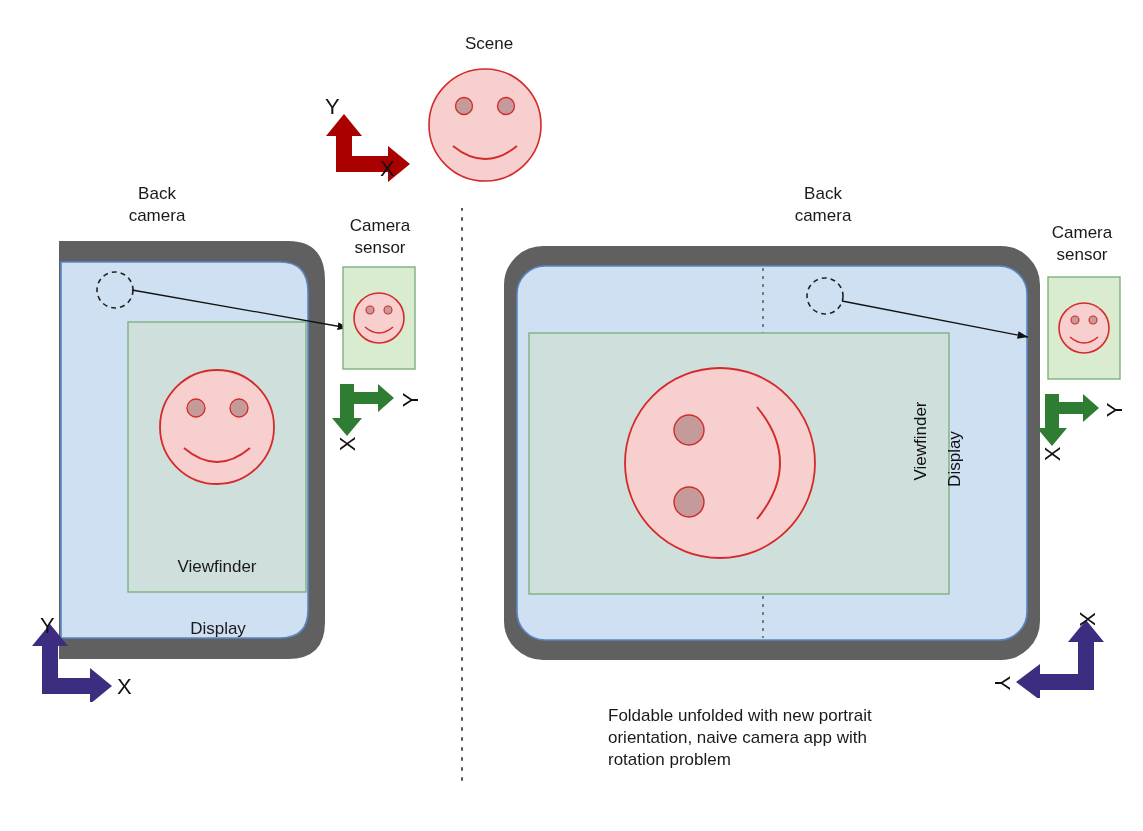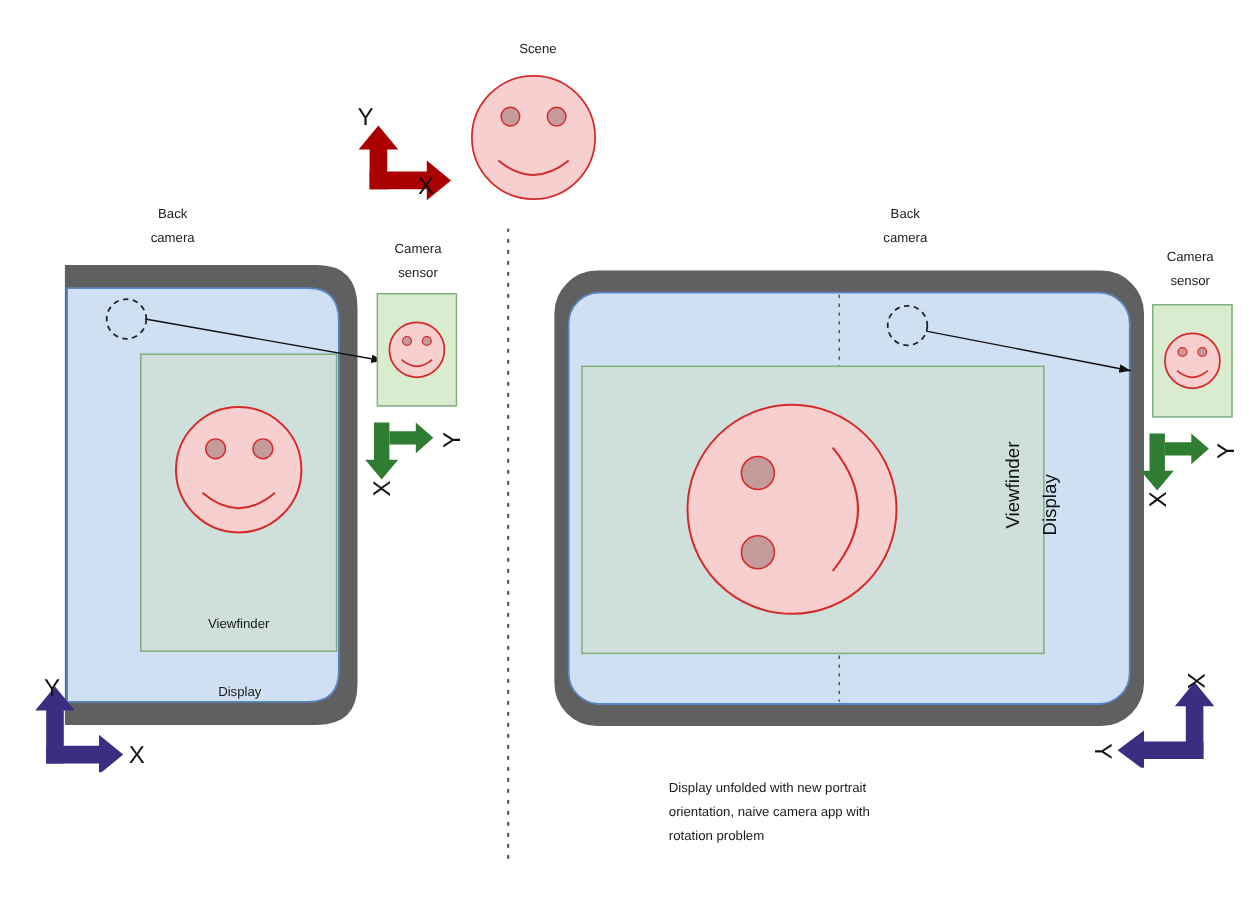--- a/index.html
+++ b/index.html
@@ -17,21 +17,21 @@
   }
   #stage {
     position: absolute;
     left: 0; top: 0;
     width: 1143px;
     height: 831px;
   }
   .lbl {
     position: absolute;
     color: #1a1a1a;
-    font-size: 12px;
+    font-size: 17px;
     line-height: 22px;
     white-space: pre-line;
     text-align: center;
   }
   .axis-letter {
     position: absolute;
     font-size: 22px;
     line-height: 22px;
     color: #111111;
     font-family: "Liberation Sans", "DejaVu Sans", sans-serif;
@@ -191,17 +191,17 @@
 
   <svg style="position:absolute;left:1000px;top:612px;" width="104" height="86" viewBox="0 0 104 86">
 
     <path d="M 78 78 L 78 30 L 68 30 L 86 8 L 104 30 L 94 30 L 94 78 Z" fill="#3c2d80" stroke="none"></path>
 
     <path d="M 94 78 L 94 62 L 40 62 L 40 52 L 16 70 L 40 88 L 40 78 Z" fill="#3c2d80" stroke="none"></path>
   </svg>
   <span class="axis-letter rot90cw" style="left:1078px;top:608px;width:18px;text-align:center;">X</span>
   <span class="axis-letter rot90cw" style="left:993px;top:672px;width:18px;text-align:center;">Y</span>
 
-  <span class="lbl" style="left:608px;top:705px;width:330px;text-align:left;">Display unfolded with new portrait
+  <span class="lbl" style="left:608px;top:705px;width:330px;text-align:left;">Foldable unfolded with new portrait
 orientation, naive camera app with
 rotation problem</span>
 
 </div>
 
 </body></html>

